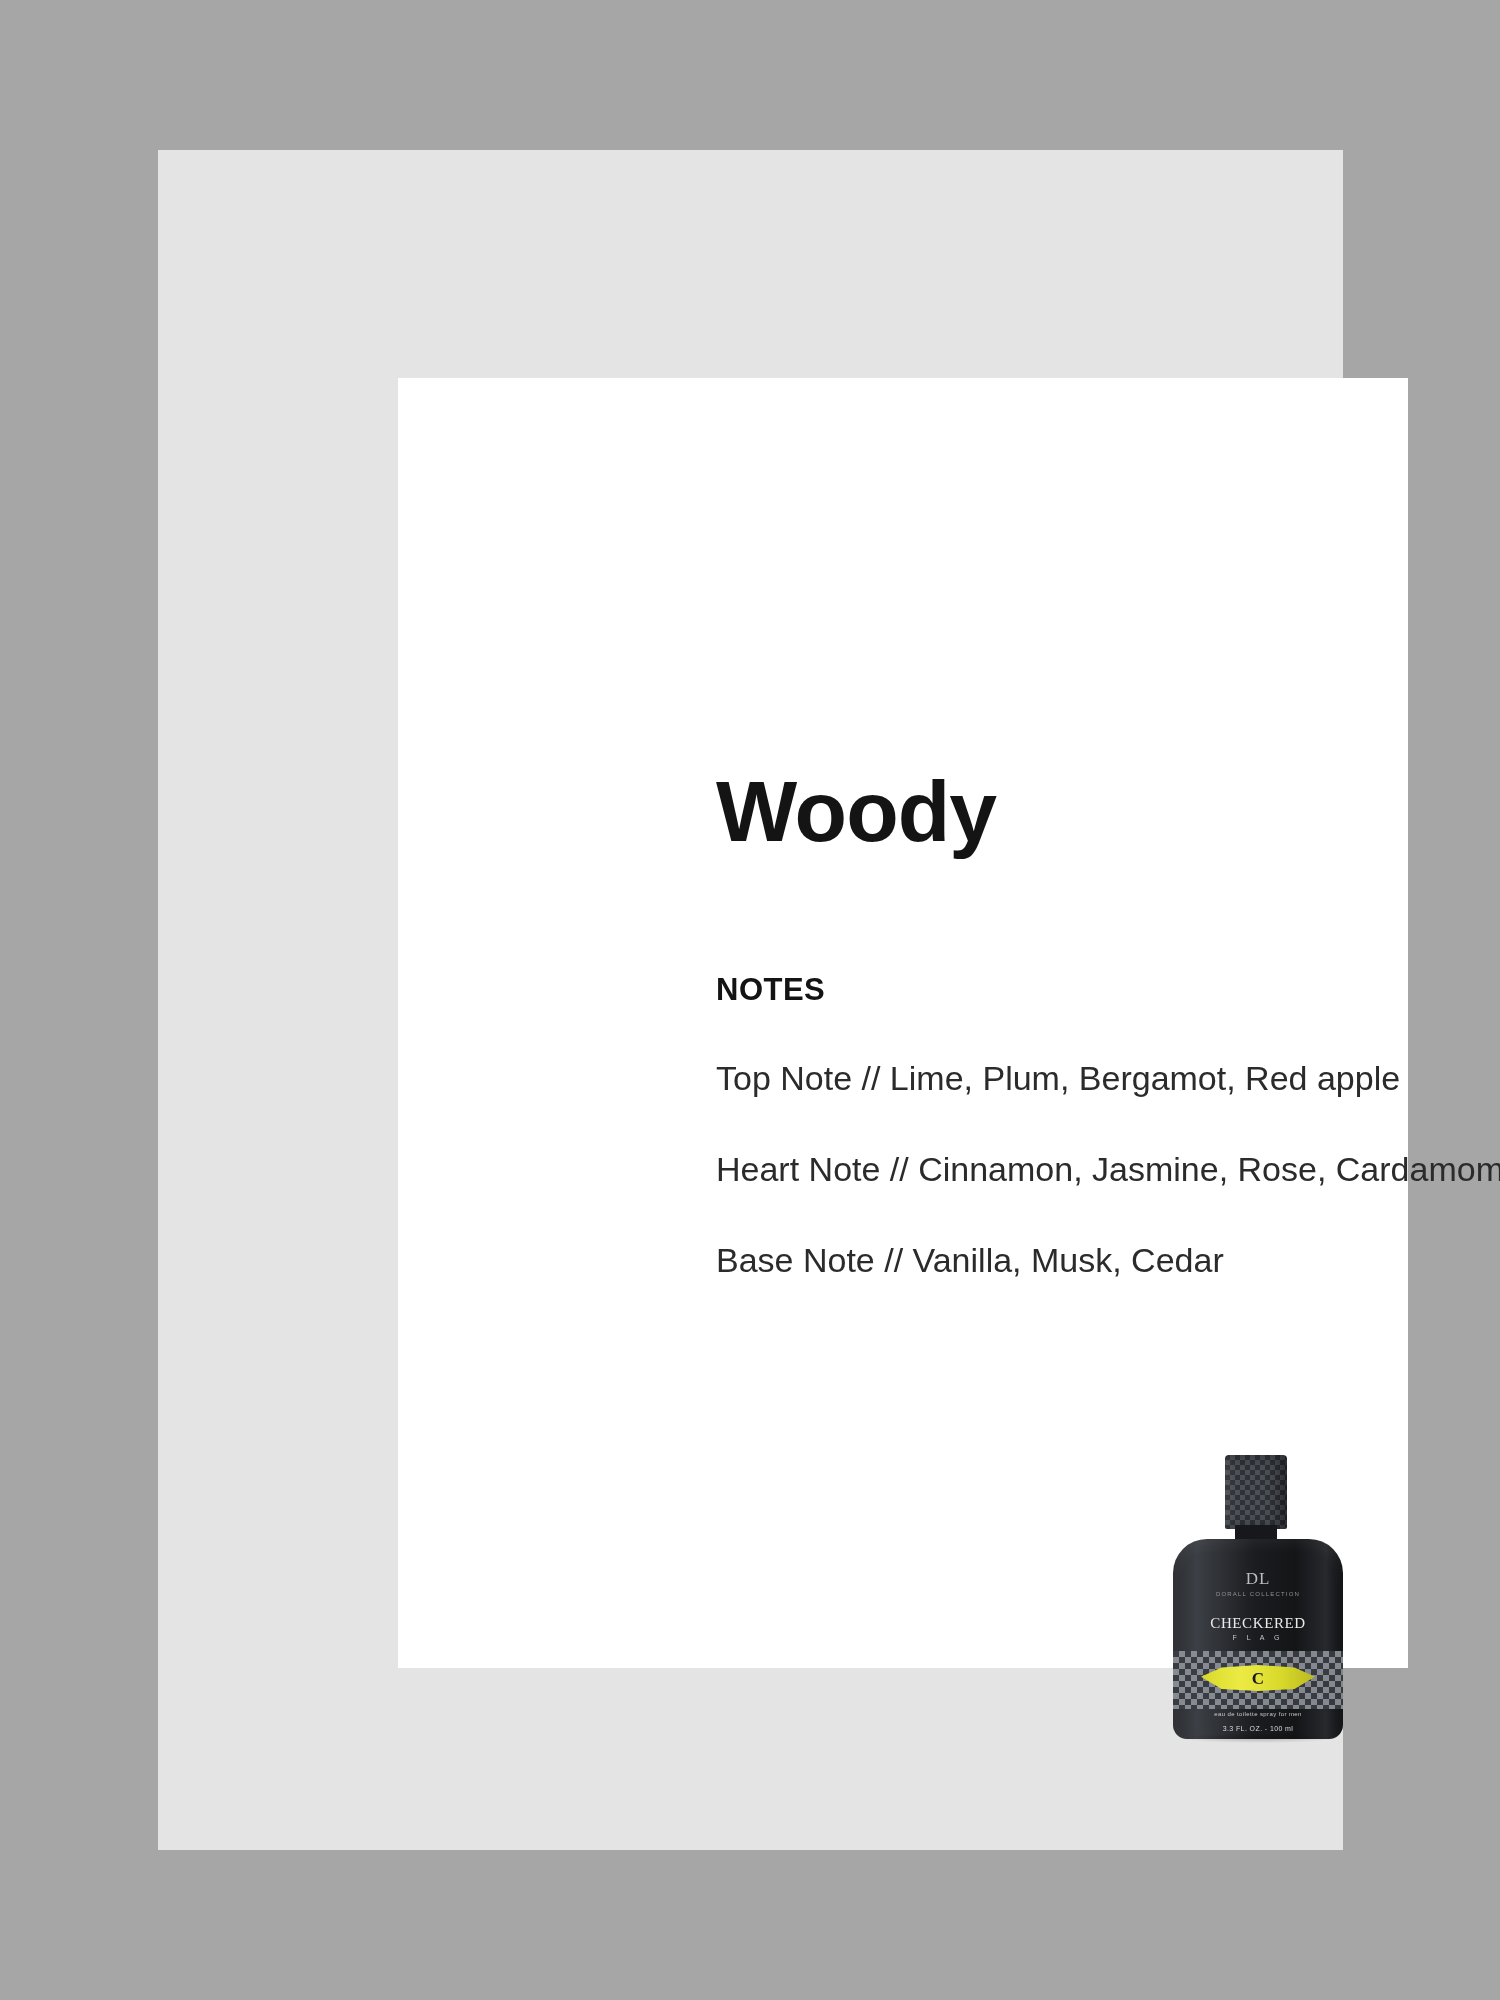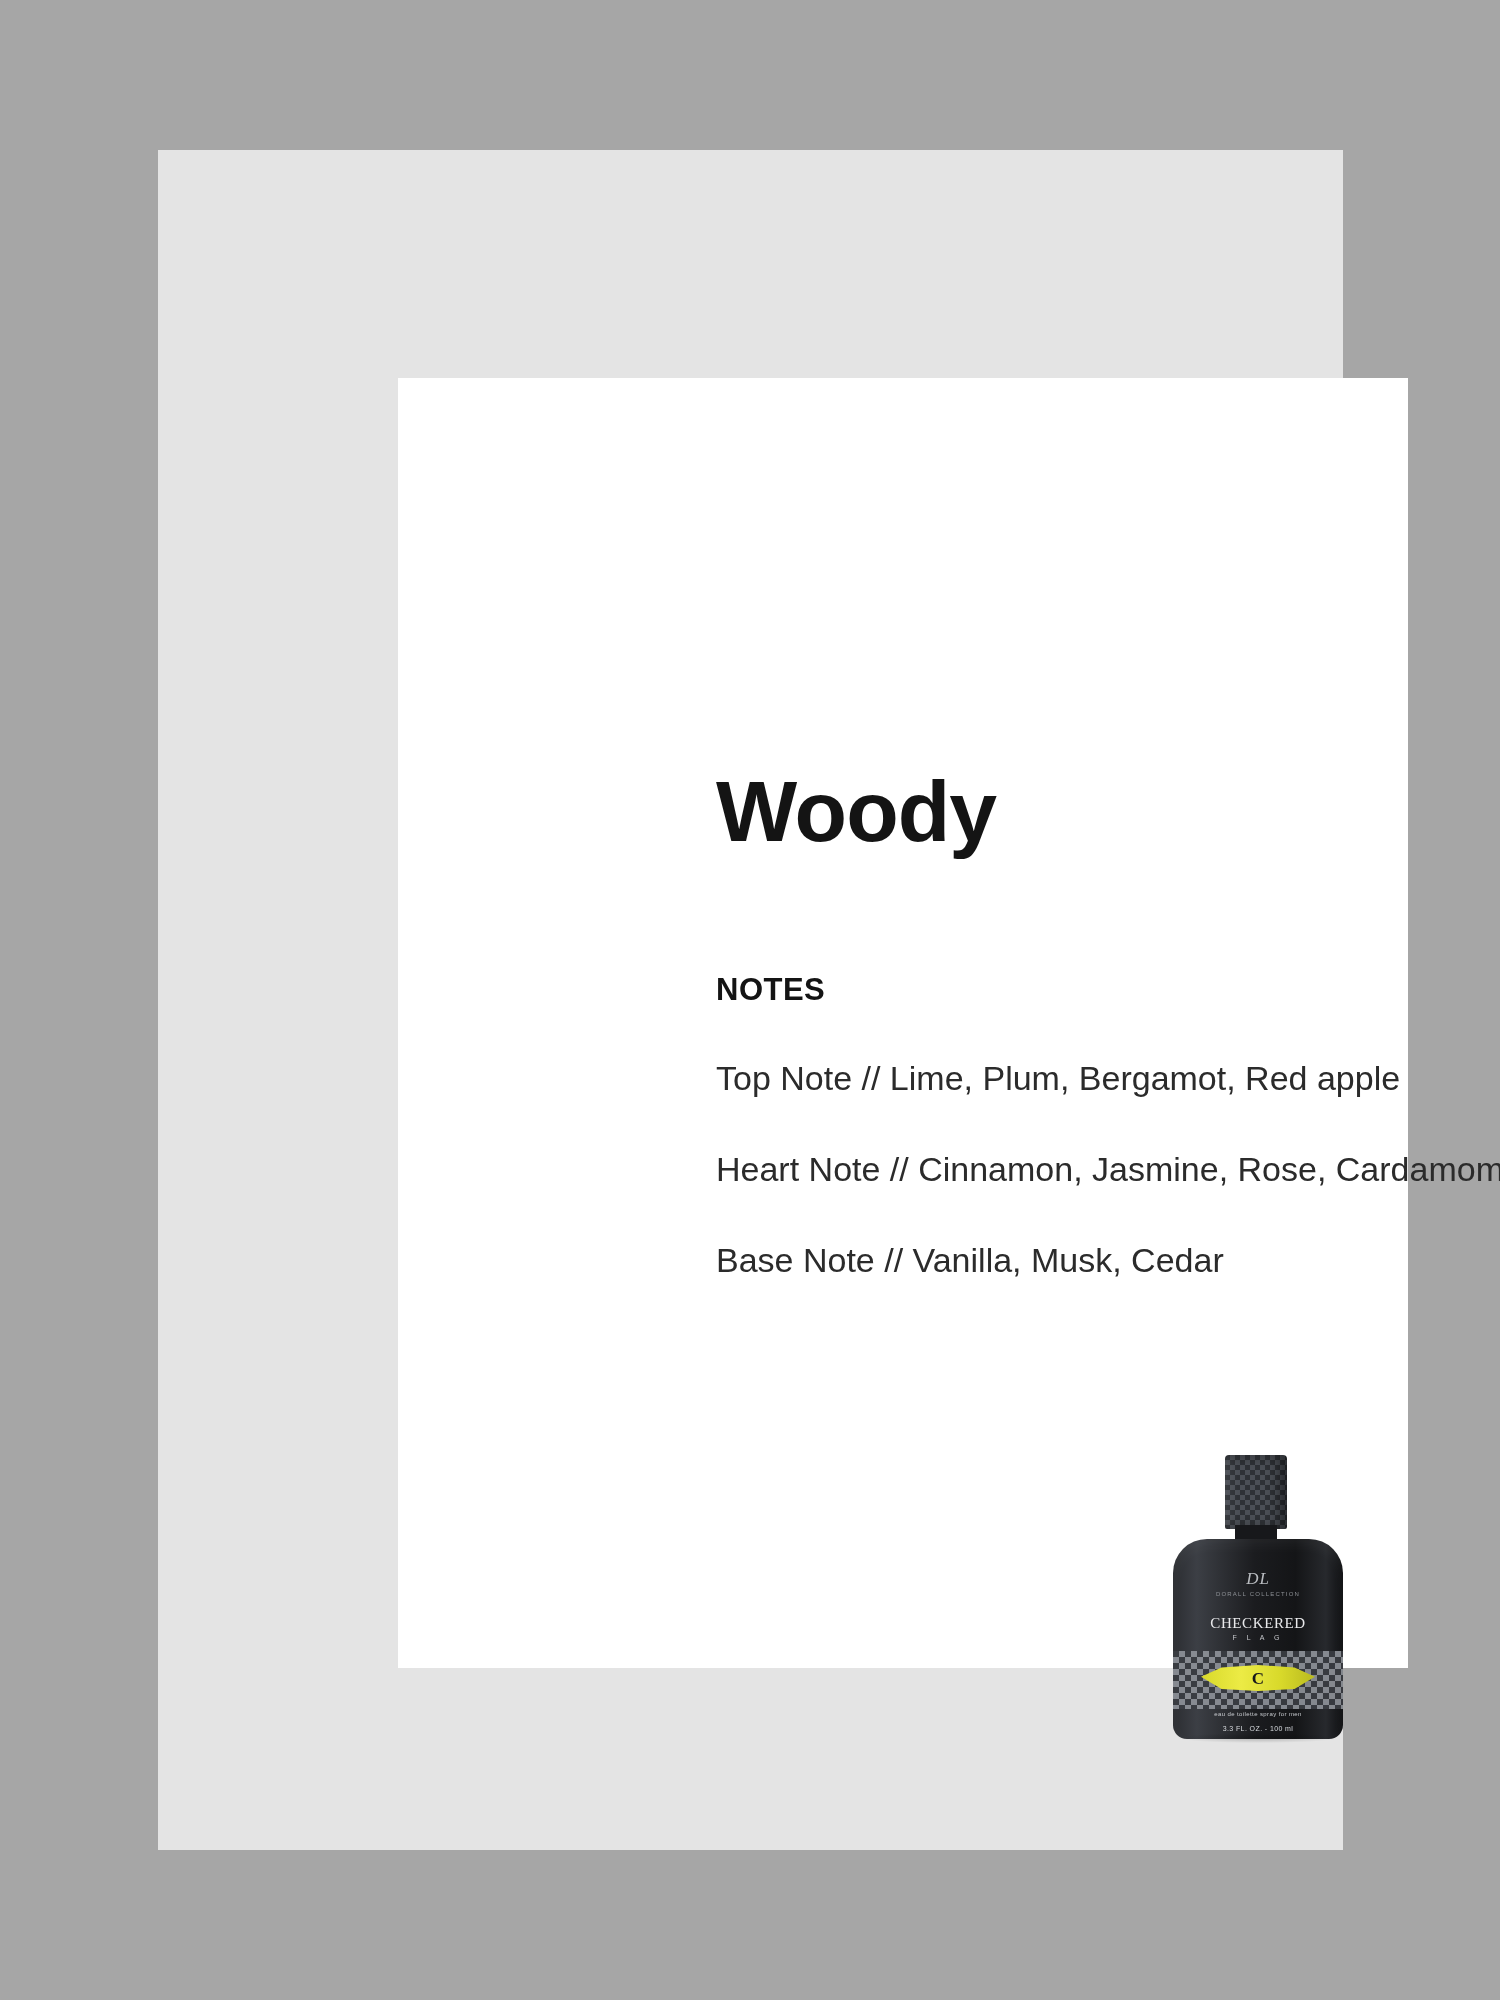--- a/index.html
+++ b/index.html
@@ -136,21 +136,20 @@
   .brand-mark {
     position: absolute;
     left: 0;
     top: 30px;
     width: 100%;
     text-align: center;
     color: #b9bcc0;
     font-size: 17px;
     font-family: "Liberation Serif", serif;
     letter-spacing: 1px;
-    font-style: italic;
   }
   .brand-sub {
     position: absolute;
     left: 0;
     top: 52px;
     width: 100%;
     text-align: center;
     color: #8e9196;
     font-size: 6px;
     letter-spacing: 1.2px;

